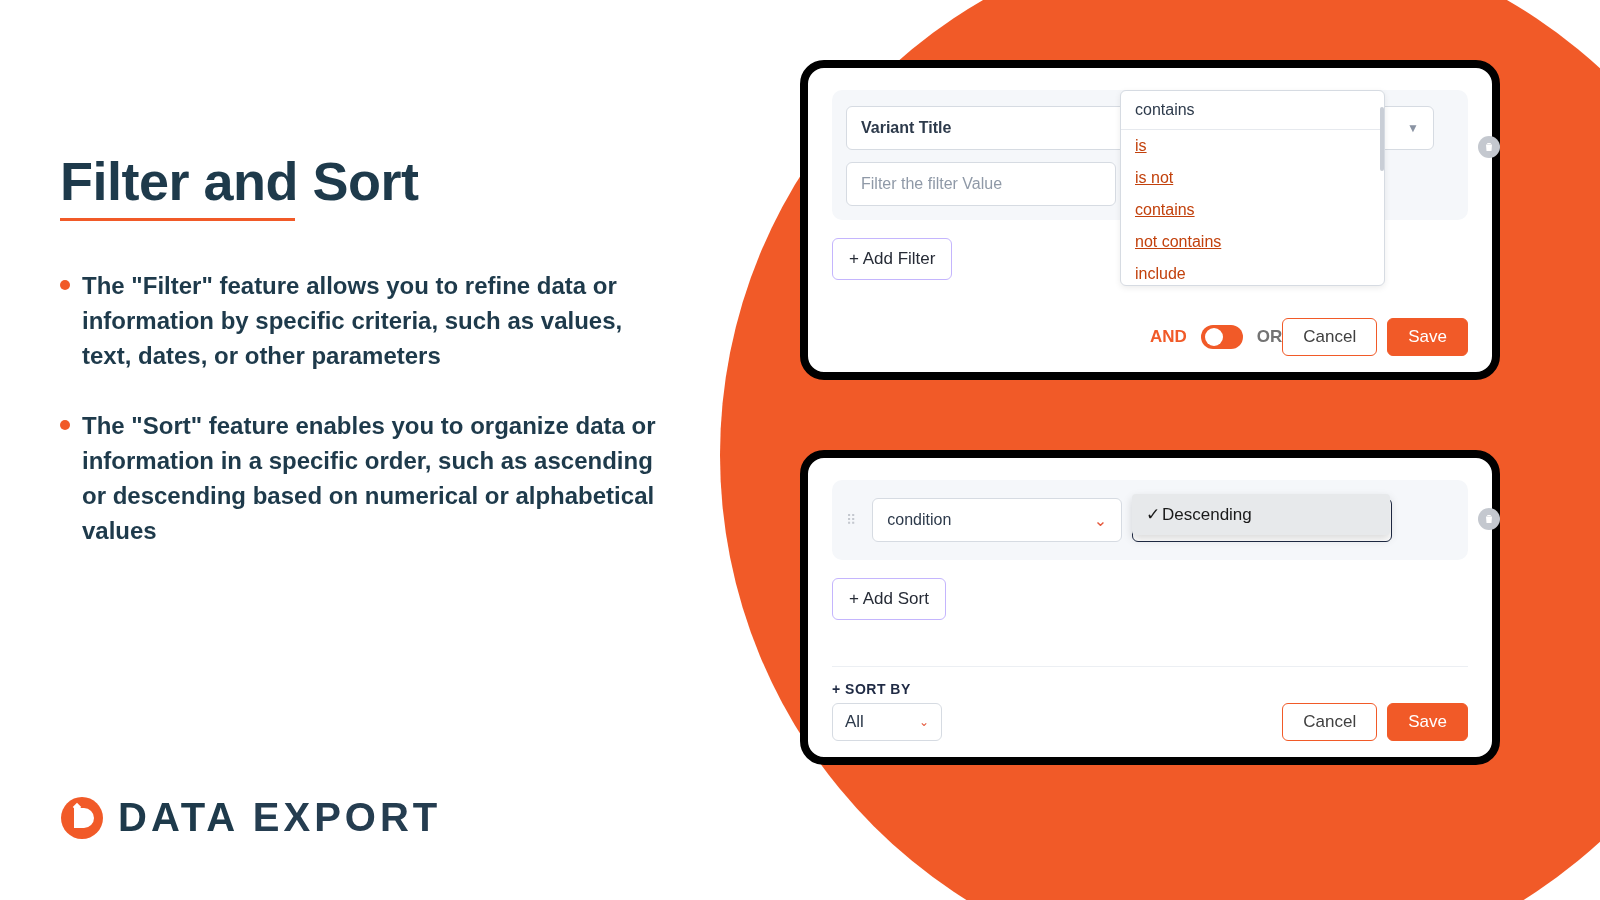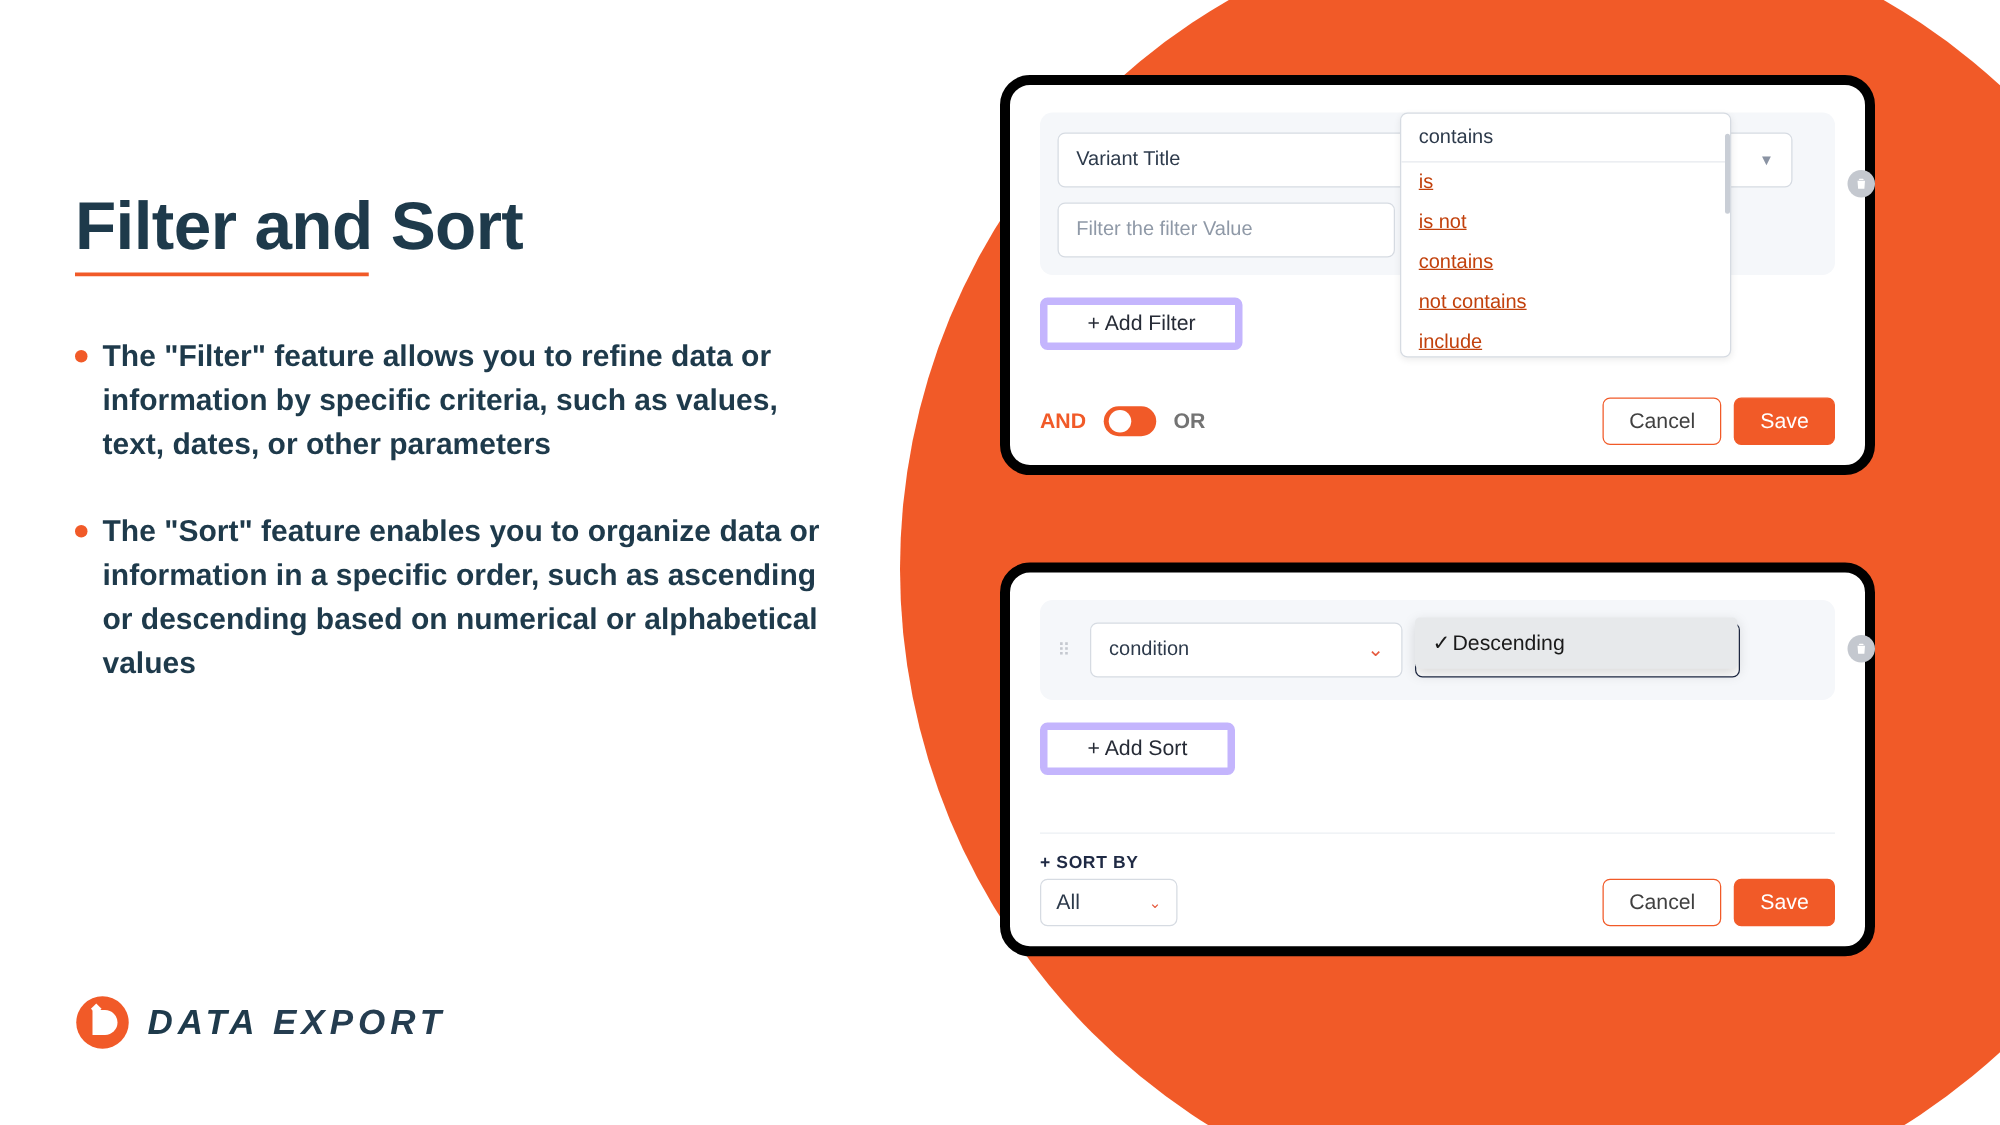--- a/index.html
+++ b/index.html
@@ -63,25 +63,24 @@
     left: 60px;
     bottom: 60px;
     display: flex;
     align-items: center;
     gap: 14px;
   }
   .brand-icon {
     width: 44px; height: 44px;
   }
   .brand-text {
-    font-size: 28px;
+    font-size: 40px;
     font-weight: 800;
     letter-spacing: 4px;
     color: #1e3a4b;
-    font-style: italic;
   }
   .brand-text .thin { font-weight: 600; color: #253d50; }
 
   
   .panel {
     position: absolute;
     left: 800px;
     width: 700px;
     border: 8px solid #000;
     border-radius: 24px;
@@ -109,21 +108,21 @@
     display: flex;
     align-items: center;
     font-size: 16px;
     color: #2d3a4b;
   }
   .select-box {
     height: 44px;
     padding: 0 14px;
     justify-content: space-between;
   }
-  .select-box.sel1 { width: 308px; }
+  .select-box.sel1 { width: 308px; font-weight: bold; }
   .select-box.sel2 { width: 270px; }
   .caret-icon { color: #8a93a3; font-size: 12px; }
   .input-box {
     height: 44px;
     width: 270px;
     padding: 0 14px;
     color: #8f99a7;
     margin-top: 12px;
   }
 
@@ -171,35 +170,35 @@
     color: #c2410c;
     cursor: pointer;
     text-decoration: underline;
   }
   .dd-item.last { overflow:hidden; height:22px; }
 
   .add-btn {
     display: inline-flex;
     align-items: center;
     height: 42px;
-    padding: 0 32px;
-    border: 6px solid #c4b5fd;
+    padding: 0 16px;
+    border: 1px solid #c4b5fd;
     border-radius: 6px;
     font-size: 17px;
     color: #262b36;
     background: #fff;
     margin-top: 18px;
   }
 
   .footer-row {
     position:absolute;
     left: 24px; right: 24px; bottom: 16px;
     display: flex;
     align-items: center;
-    justify-content: space-between;
+    justify-content: flex-end;
   }
   .logic {
     display: flex;
     align-items: center;
     gap: 14px;
     font-weight: 700;
     font-size: 17px;
   }
   .logic .and { color: #f15a28; }
   .logic .or  { color: #737373; }

